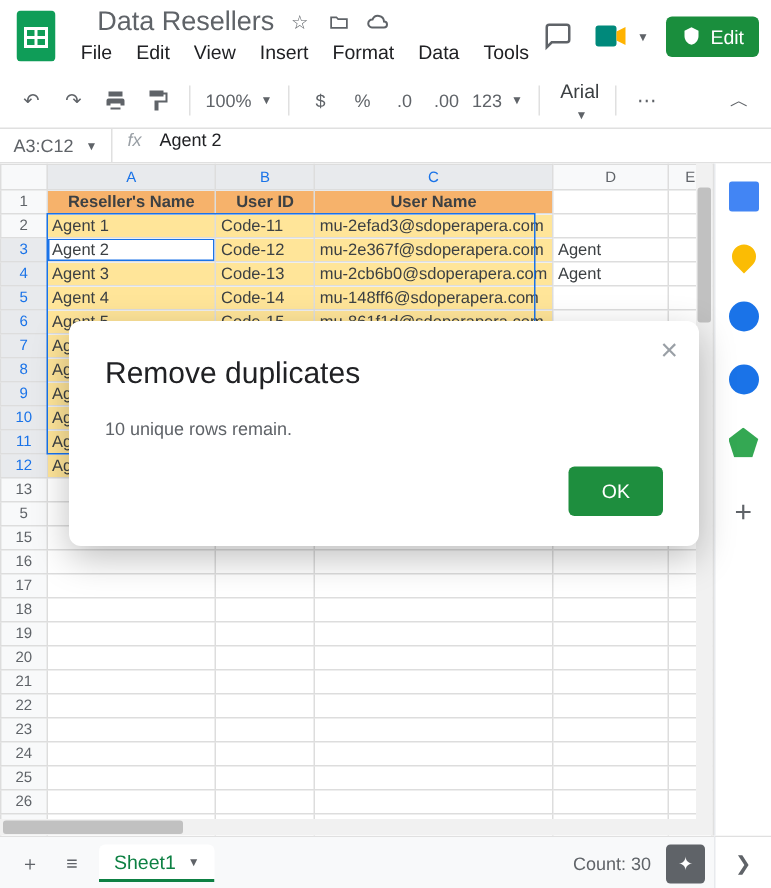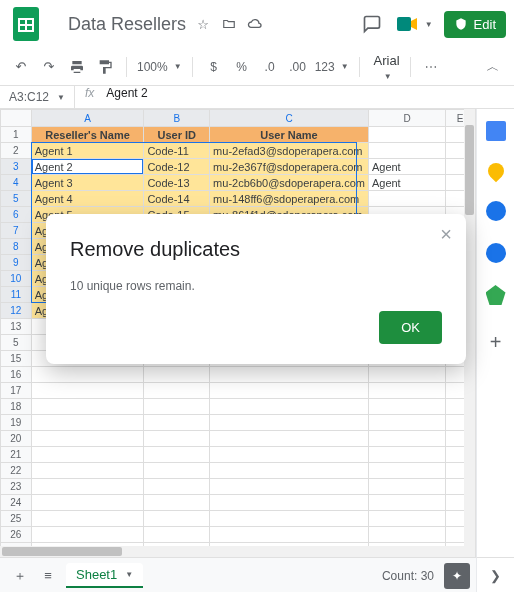--- a/index.html
+++ b/index.html
@@ -99,20 +99,29 @@
           <svg width="14" height="14" viewBox="0 0 24 24" fill="none" stroke="#5f6368" stroke-width="2">
             <path d="M3 6h6l2 2h10v10H3z"></path>
           </svg>
         </span>
       <span class="title-icon">
           <svg width="16" height="12" viewBox="0 0 24 18" fill="none" stroke="#5f6368" stroke-width="2">
             <path d="M6 14a4 4 0 0 1 .5-8A6 6 0 0 1 18 8a3 3 0 0 1 0 6H6z"></path>
           </svg>
         </span>
     </div>
+    <div class="menu-row">
+      <span class="menu-item">File</span>
+      <span class="menu-item">Edit</span>
+      <span class="menu-item">View</span>
+      <span class="menu-item">Insert</span>
+      <span class="menu-item">Format</span>
+      <span class="menu-item">Data</span>
+      <span class="menu-item">Tools</span>
+    </div>
   </div>
   <div class="header-right">
     <span class="hicon">
         <svg width="20" height="20" viewBox="0 0 24 24" fill="none" stroke="#5f6368" stroke-width="2">
           <path d="M21 15a2 2 0 0 1-2 2H7l-4 4V5a2 2 0 0 1 2-2h14a2 2 0 0 1 2 2z"></path>
         </svg>
       </span>
     <span class="meet">
       <svg class="meet-badge" viewBox="0 0 24 24">
           <rect x="2" y="5" width="14" height="14" rx="2" fill="#00897b"></rect>

